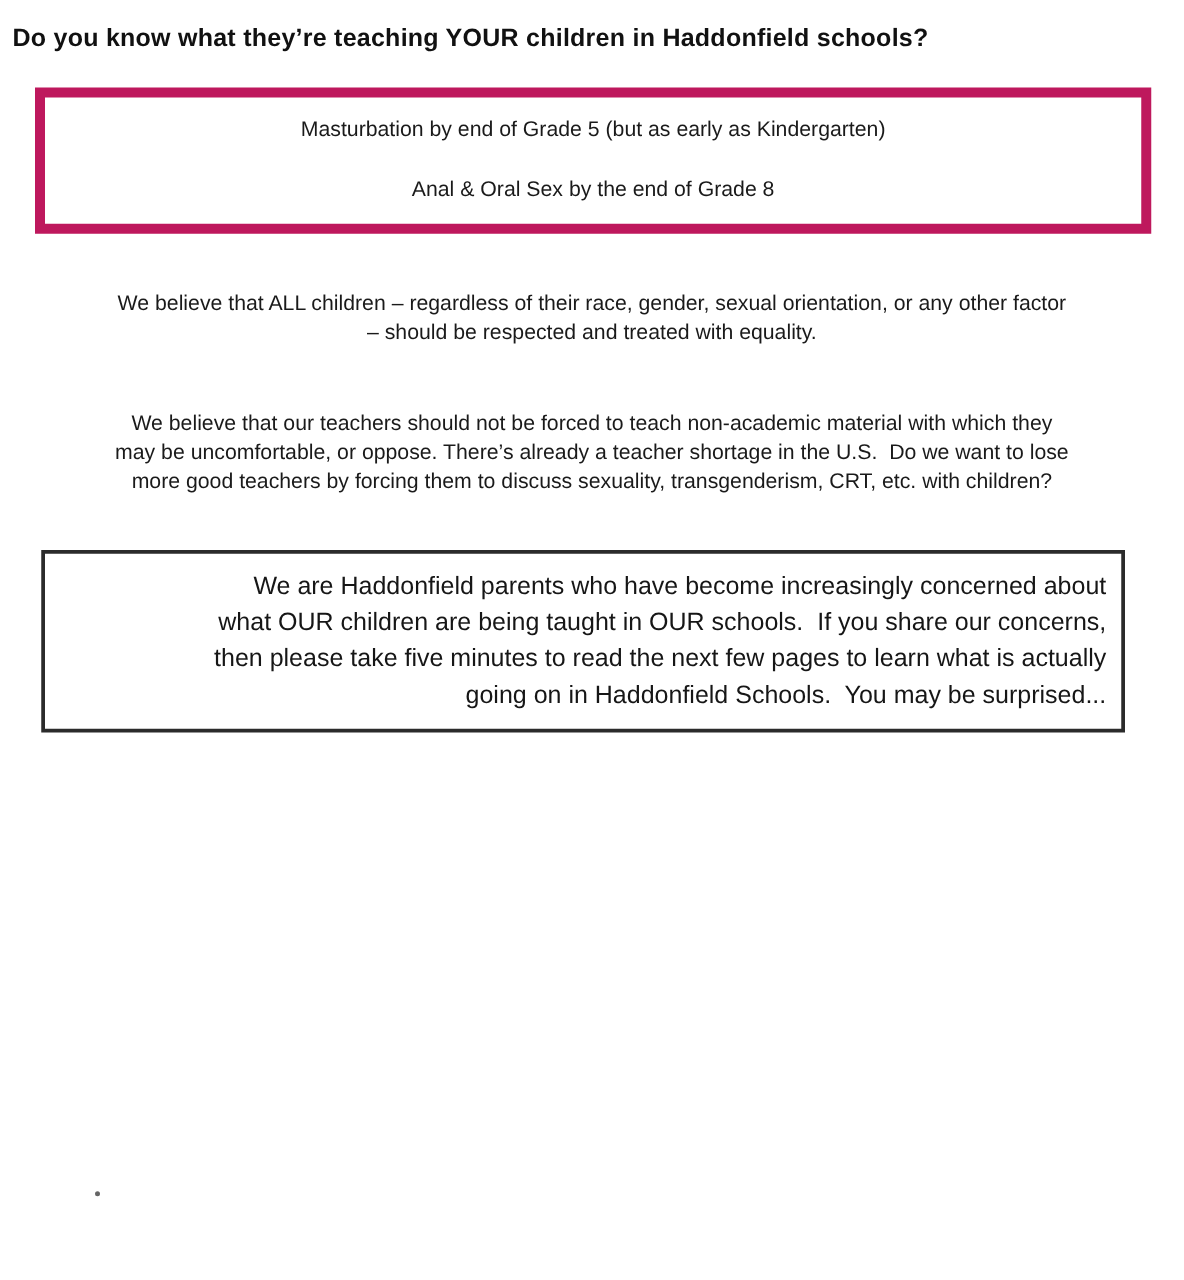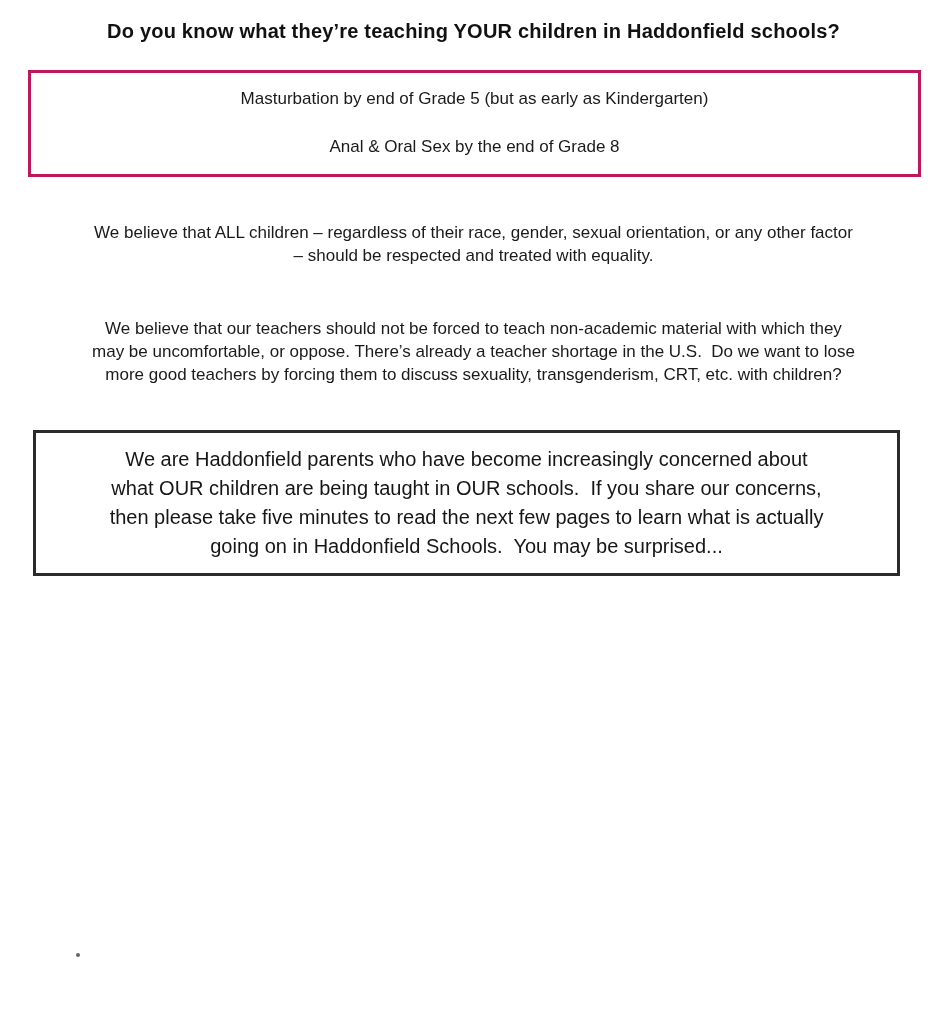--- a/index.html
+++ b/index.html
@@ -14,32 +14,32 @@
     background: #ffffff;
     color: #1a1a1a;
     font-family: "Liberation Sans", sans-serif;
     overflow: hidden;
   }
   .title {
     margin: 18px 10px 0 10px;
     font-size: 20px;
     line-height: 26px;
     font-weight: bold;
-    text-align: center;
+    text-align: left;
     letter-spacing: 0.2px;
     color: #111111;
   }
   .box {
     box-sizing: border-box;
     background: #ffffff;
   }
   .concerns-box {
     margin: 26px 26px 0 28px;   
     width: 893px;
-    border: 3px solid #be185d;
+    border: 8px solid #be185d;
     padding: 14px 10px 16px 10px;
   }
   .box-item {
     margin: 0;
     font-size: 17px;
     line-height: 23px;
     text-align: center;
     white-space: pre;           
   }
   .box-item + .box-item {
@@ -59,21 +59,21 @@
   .closing-box {
     margin: 44px 0 0 33px;      
     width: 867px;
     border: 3px solid #2b2b2b;
     padding: 12px 12px 12px 12px;
   }
   .closing-text {
     margin: 0;
     font-size: 20px;
     line-height: 29px;
-    text-align: center;
+    text-align: right;
     white-space: pre;
     color: #161616;
   }
   .scan-artifact-dot {
     position: absolute;
     left: 76px;
     top: 953px;
     width: 4px;
     height: 4px;
     background: #4a4a4a;

